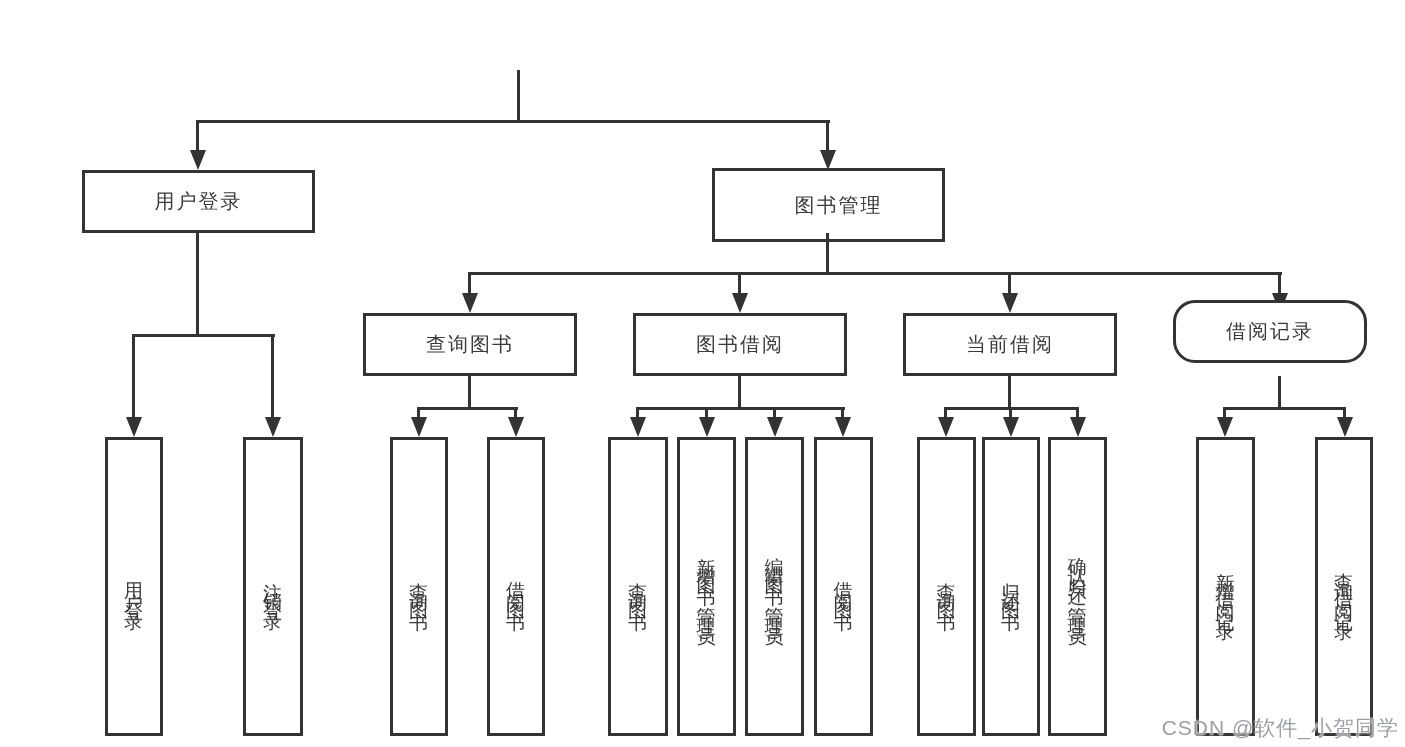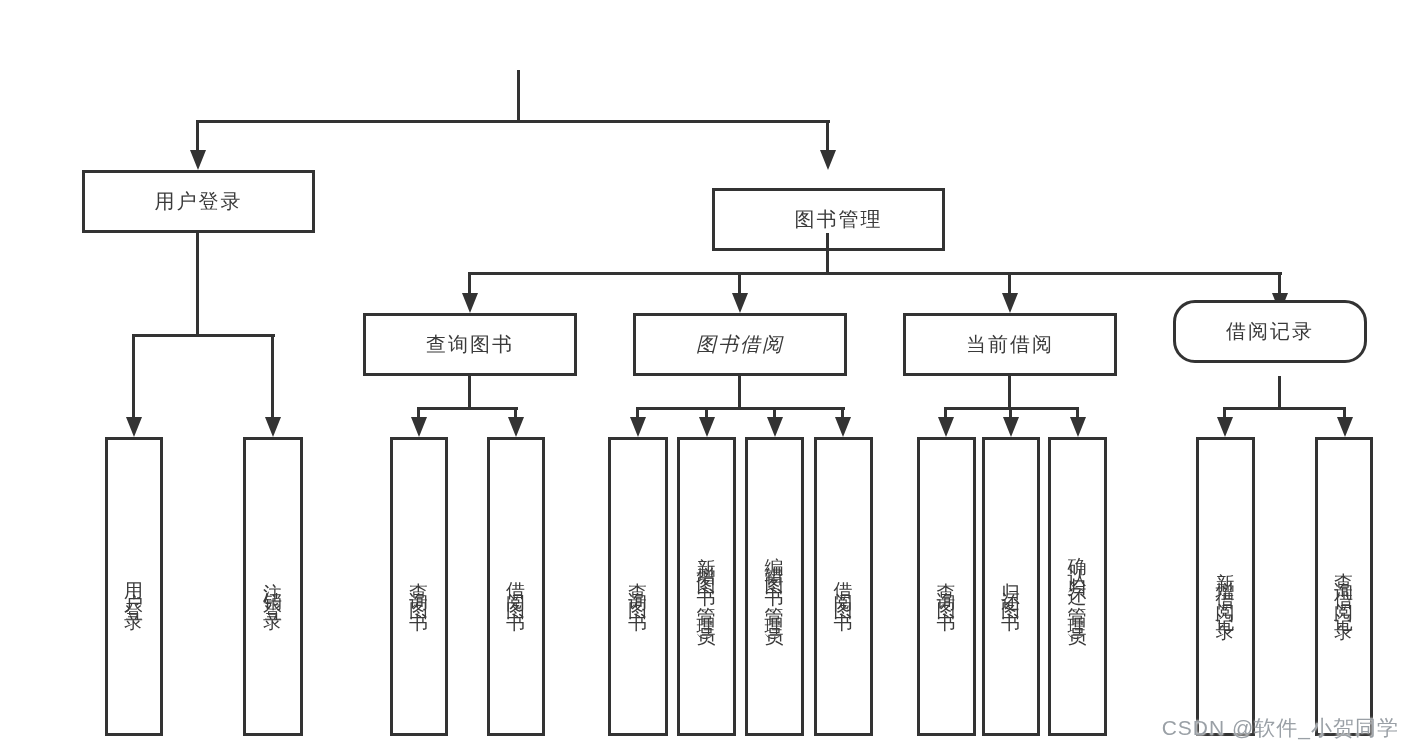--- a/index.html
+++ b/index.html
@@ -89,21 +89,21 @@
   <div class="vl" style="left:517px; top:70px;  height:53px;"></div>
   <div class="hl" style="left:196px; top:120px; width:634px;"></div>
   <div class="vl" style="left:196px; top:120px; height:34px;"></div>
   <div class="vl" style="left:826px; top:120px; height:34px;"></div>
   <div class="arrow" style="left:190px; top:150px;"></div>
   <div class="arrow" style="left:820px; top:150px;"></div>
 
   <div class="node" style="left:82px; top:170px; width:233px; height:63px;">
     <span>用户登录</span>
   </div>
-  <div class="node" style="left:712px; top:188px; width:233px; height:63px;padding-left:20px;">
+  <div class="node" style="left:712px; top:168px; width:233px; height:74px;padding-left:20px;">
     <span>图书管理</span>
   </div>
 
   <div class="vl" style="left:196px; top:233px; height:103px;"></div>
   <div class="hl" style="left:132px; top:334px; width:143px;"></div>
   <div class="vl" style="left:132px; top:334px; height:86px;"></div>
   <div class="vl" style="left:271px; top:334px; height:86px;"></div>
   <div class="arrow" style="left:126px; top:417px;"></div>
   <div class="arrow" style="left:265px; top:417px;"></div>
 
@@ -114,21 +114,21 @@
   <div class="vl" style="left:1008px; top:272px; height:24px;"></div>
   <div class="vl" style="left:1278px; top:272px; height:24px;"></div>
   <div class="arrow" style="left:462px;  top:293px;"></div>
   <div class="arrow" style="left:732px;  top:293px;"></div>
   <div class="arrow" style="left:1002px; top:293px;"></div>
   <div class="arrow" style="left:1272px; top:293px;"></div>
 
   <div class="node" style="left:363px; top:313px; width:214px; height:63px;">
     <span>查询图书</span>
   </div>
-  <div class="node" style="left:633px; top:313px; width:214px; height:63px;font-style:italic;">
+  <div class="node" style="left:633px; top:313px; width:214px; height:63px;">
     <span>图书借阅</span>
   </div>
   <div class="node" style="left:903px; top:313px; width:214px; height:63px;">
     <span>当前借阅</span>
   </div>
   <div class="node" style="left:1173px; top:300px; width:194px; height:63px;border-radius:22px;">
     <span>借阅记录</span>
   </div>
 
   <div class="vl" style="left:468px;  top:376px; height:34px;"></div>

